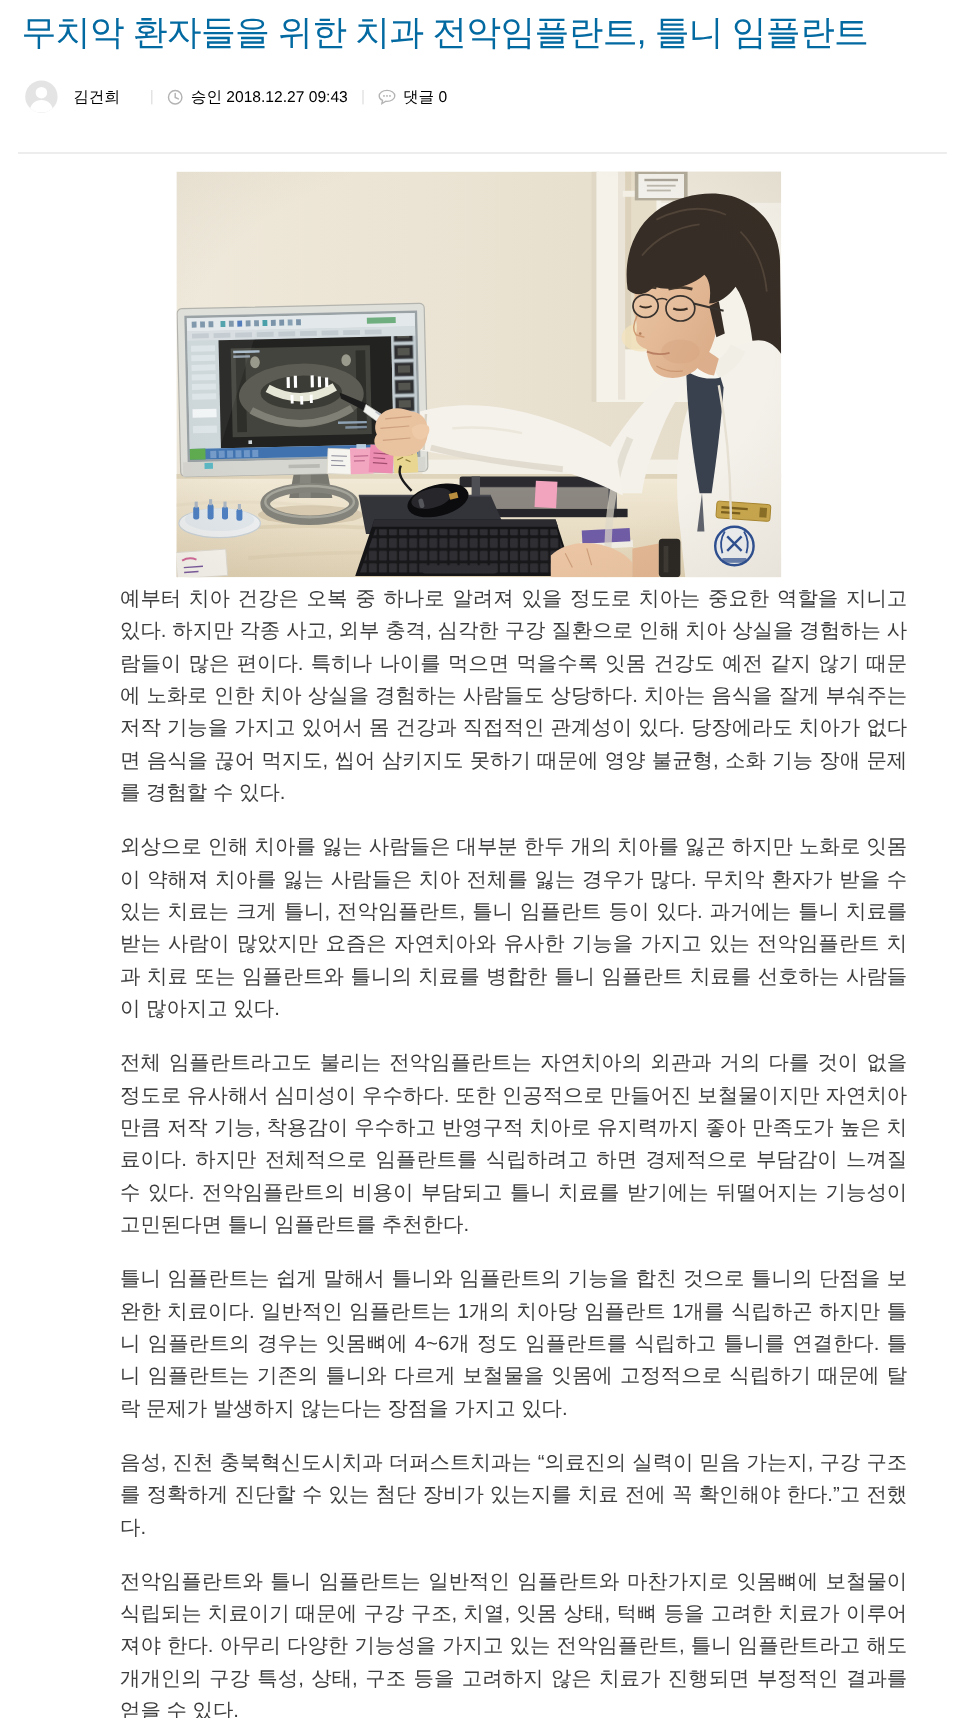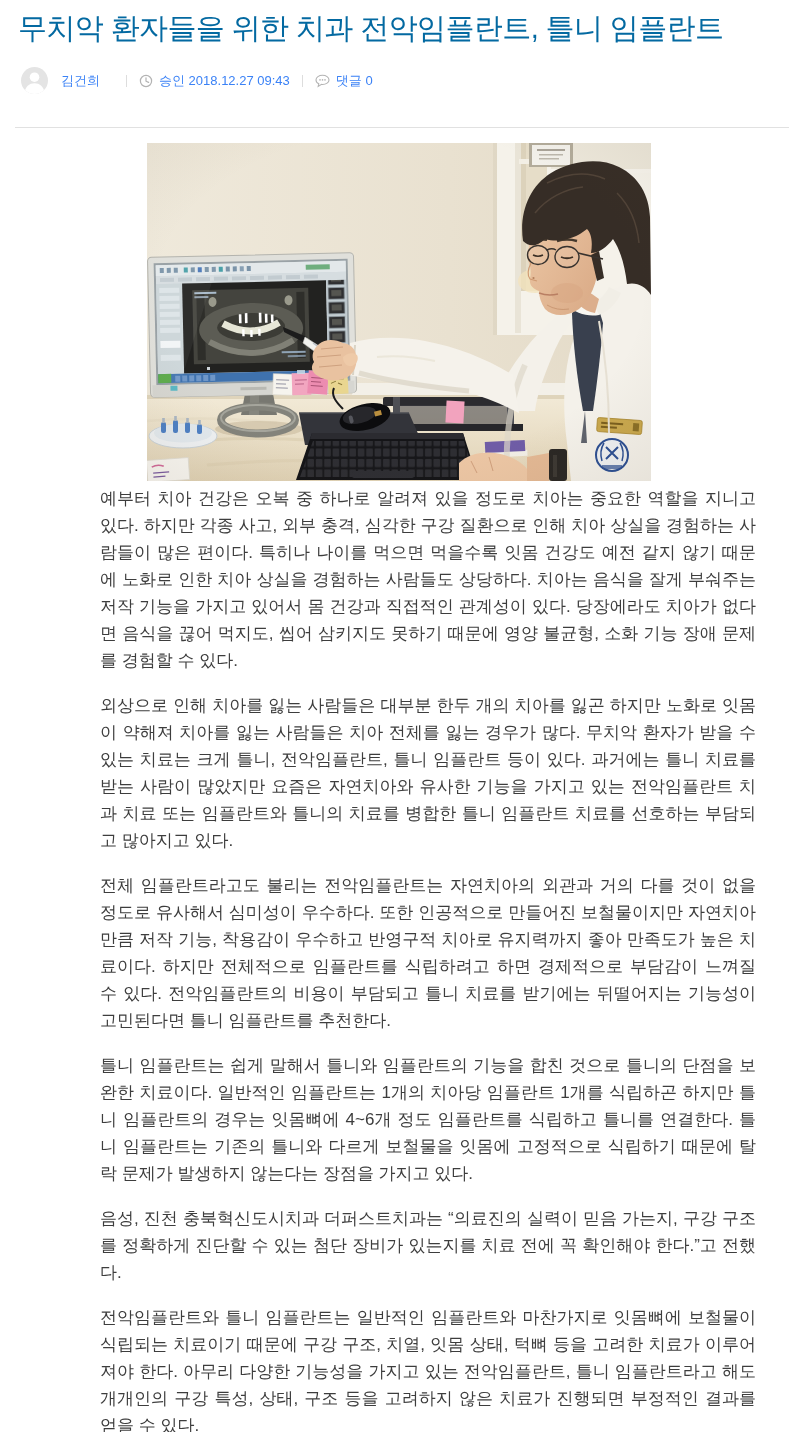--- a/index.html
+++ b/index.html
@@ -1,19 +1,19 @@
 <!DOCTYPE html>
 <html lang="ko"><head>
 <meta charset="utf-8">
 <style>
   html,body{margin:0;padding:0;}
   body{width:797px;background:#ffffff;font-family:"Liberation Sans","DejaVu Sans",sans-serif;}
   .page{position:relative;padding:8px 0 24px;}
   .title{margin:0 40px 0 18px;font-size:29px;line-height:40px;letter-spacing:-0.6px;color:#0369a1;font-weight:500;}
-  .byline{display:flex;align-items:center;margin:19px 0 12px 21px;color:#3b82f6;font-size:13px;}
+  .byline{display:flex;align-items:center;margin:19px 0 12px 21px;color:#000000;font-size:13px;}
   .avatar{width:27px;height:27px;border-radius:50%;background:#e4e4e4;display:inline-flex;overflow:hidden;margin-right:13px;flex:none;}
   .author{margin-right:14px;}
   .sep{width:1px;height:12px;background:#dddddd;margin:0 12px;flex:none;}
   .icn{display:inline-flex;margin-right:6px;flex:none;align-items:center;}
   .meta{white-space:nowrap;}
   .rule{border:none;border-top:1px solid #e1e1e1;margin:33px 8px 0 15px;}
   figure{margin:15px 0 0;display:flex;justify-content:center;}
   .body{margin:4px 41px 0 100px;font-size:17px;line-height:27px;color:#3d3d3d;text-align:justify;word-break:break-all;}
   .body p{margin:0 0 18px;}
   .body p:last-child{margin-bottom:0;}
@@ -366,20 +366,20 @@
         <rect x="402" y="306" width="18" height="32" rx="3" fill="#2a2724"></rect>
         <rect x="406" y="312" width="4" height="22" fill="#4a443e" opacity="0.6"></rect>
       </g>
 
       <rect x="0" y="0" width="504" height="338" fill="url(#vig)"></rect>
     </svg>
   </figure>
 
   <div class="body">
     <p>예부터 치아 건강은 오복 중 하나로 알려져 있을 정도로 치아는 중요한 역할을 지니고 있다. 하지만 각종 사고, 외부 충격, 심각한 구강 질환으로 인해 치아 상실을 경험하는 사람들이 많은 편이다. 특히나 나이를 먹으면 먹을수록 잇몸 건강도 예전 같지 않기 때문에 노화로 인한 치아 상실을 경험하는 사람들도 상당하다. 치아는 음식을 잘게 부숴주는 저작 기능을 가지고 있어서 몸 건강과 직접적인 관계성이 있다. 당장에라도 치아가 없다면 음식을 끊어 먹지도, 씹어 삼키지도 못하기 때문에 영양 불균형, 소화 기능 장애 문제를 경험할 수 있다.</p>
-    <p>외상으로 인해 치아를 잃는 사람들은 대부분 한두 개의 치아를 잃곤 하지만 노화로 잇몸이 약해져 치아를 잃는 사람들은 치아 전체를 잃는 경우가 많다. 무치악 환자가 받을 수 있는 치료는 크게 틀니, 전악임플란트, 틀니 임플란트 등이 있다. 과거에는 틀니 치료를 받는 사람이 많았지만 요즘은 자연치아와 유사한 기능을 가지고 있는 전악임플란트 치과 치료 또는 임플란트와 틀니의 치료를 병합한 틀니 임플란트 치료를 선호하는 부담되고 많아지고 있다.</p>
+    <p>외상으로 인해 치아를 잃는 사람들은 대부분 한두 개의 치아를 잃곤 하지만 노화로 잇몸이 약해져 치아를 잃는 사람들은 치아 전체를 잃는 경우가 많다. 무치악 환자가 받을 수 있는 치료는 크게 틀니, 전악임플란트, 틀니 임플란트 등이 있다. 과거에는 틀니 치료를 받는 사람이 많았지만 요즘은 자연치아와 유사한 기능을 가지고 있는 전악임플란트 치과 치료 또는 임플란트와 틀니의 치료를 병합한 틀니 임플란트 치료를 선호하는 사람들이 많아지고 있다.</p>
     <p>전체 임플란트라고도 불리는 전악임플란트는 자연치아의 외관과 거의 다를 것이 없을 정도로 유사해서 심미성이 우수하다. 또한 인공적으로 만들어진 보철물이지만 자연치아만큼 저작 기능, 착용감이 우수하고 반영구적 치아로 유지력까지 좋아 만족도가 높은 치료이다. 하지만 전체적으로 임플란트를 식립하려고 하면 경제적으로 부담감이 느껴질 수 있다. 전악임플란트의 비용이 부담되고 틀니 치료를 받기에는 뒤떨어지는 기능성이 고민된다면 틀니 임플란트를 추천한다.</p>
     <p>틀니 임플란트는 쉽게 말해서 틀니와 임플란트의 기능을 합친 것으로 틀니의 단점을 보완한 치료이다. 일반적인 임플란트는 1개의 치아당 임플란트 1개를 식립하곤 하지만 틀니 임플란트의 경우는 잇몸뼈에 4~6개 정도 임플란트를 식립하고 틀니를 연결한다. 틀니 임플란트는 기존의 틀니와 다르게 보철물을 잇몸에 고정적으로 식립하기 때문에 탈락 문제가 발생하지 않는다는 장점을 가지고 있다.</p>
     <p>음성, 진천 충북혁신도시치과 더퍼스트치과는 “의료진의 실력이 믿음 가는지, 구강 구조를 정확하게 진단할 수 있는 첨단 장비가 있는지를 치료 전에 꼭 확인해야 한다.”고 전했다.</p>
     <p>전악임플란트와 틀니 임플란트는 일반적인 임플란트와 마찬가지로 잇몸뼈에 보철물이 식립되는 치료이기 때문에 구강 구조, 치열, 잇몸 상태, 턱뼈 등을 고려한 치료가 이루어져야 한다. 아무리 다양한 기능성을 가지고 있는 전악임플란트, 틀니 임플란트라고 해도 개개인의 구강 특성, 상태, 구조 등을 고려하지 않은 치료가 진행되면 부정적인 결과를 얻을 수 있다.</p>
   </div>
 
 </div>
 
 </body></html>

